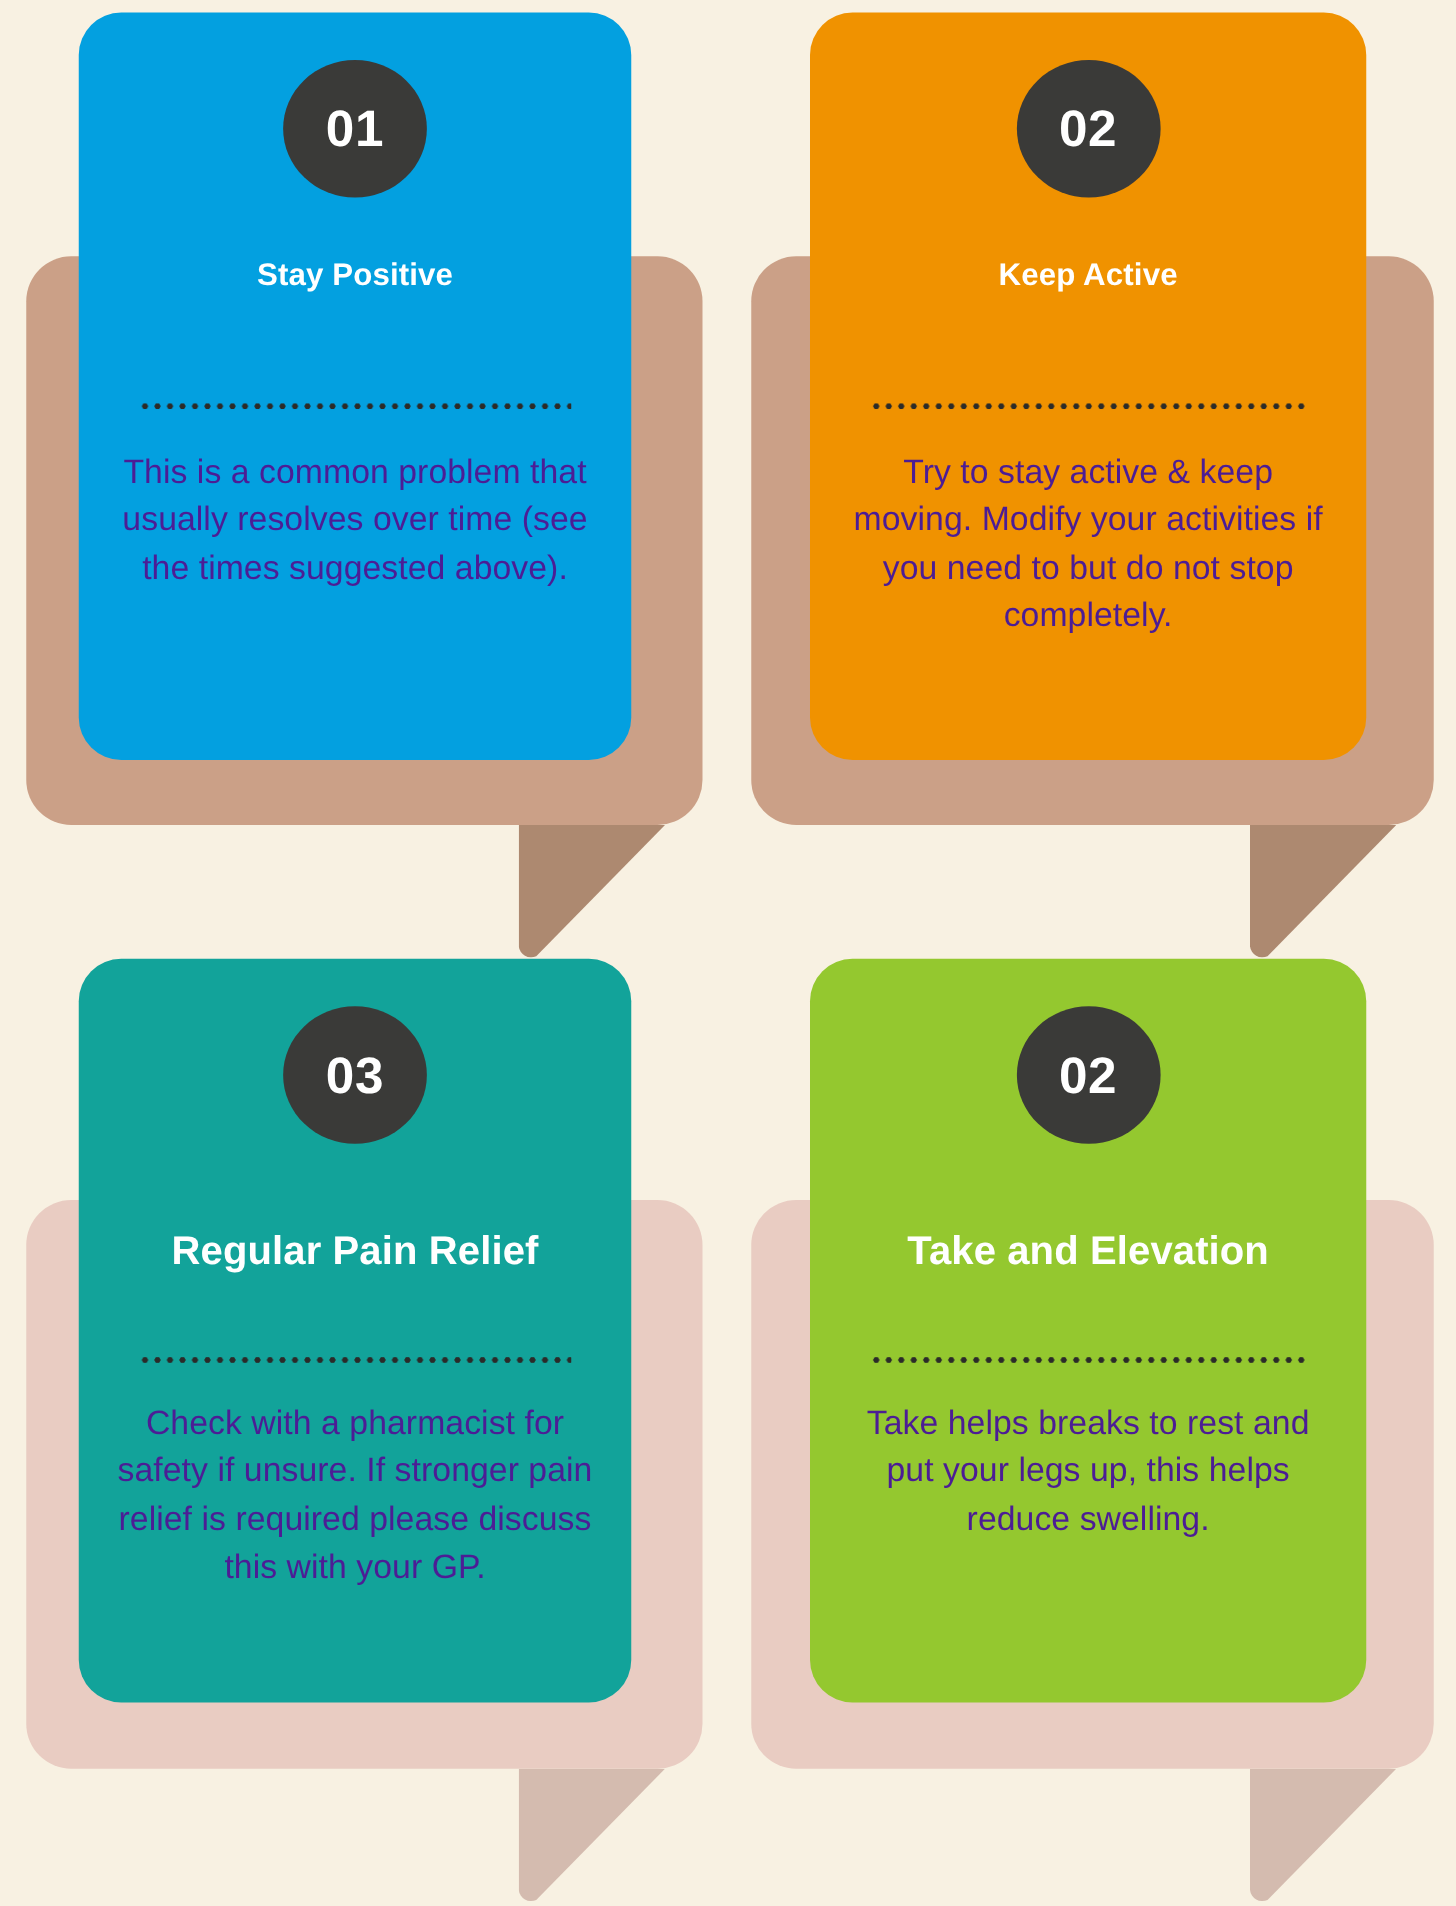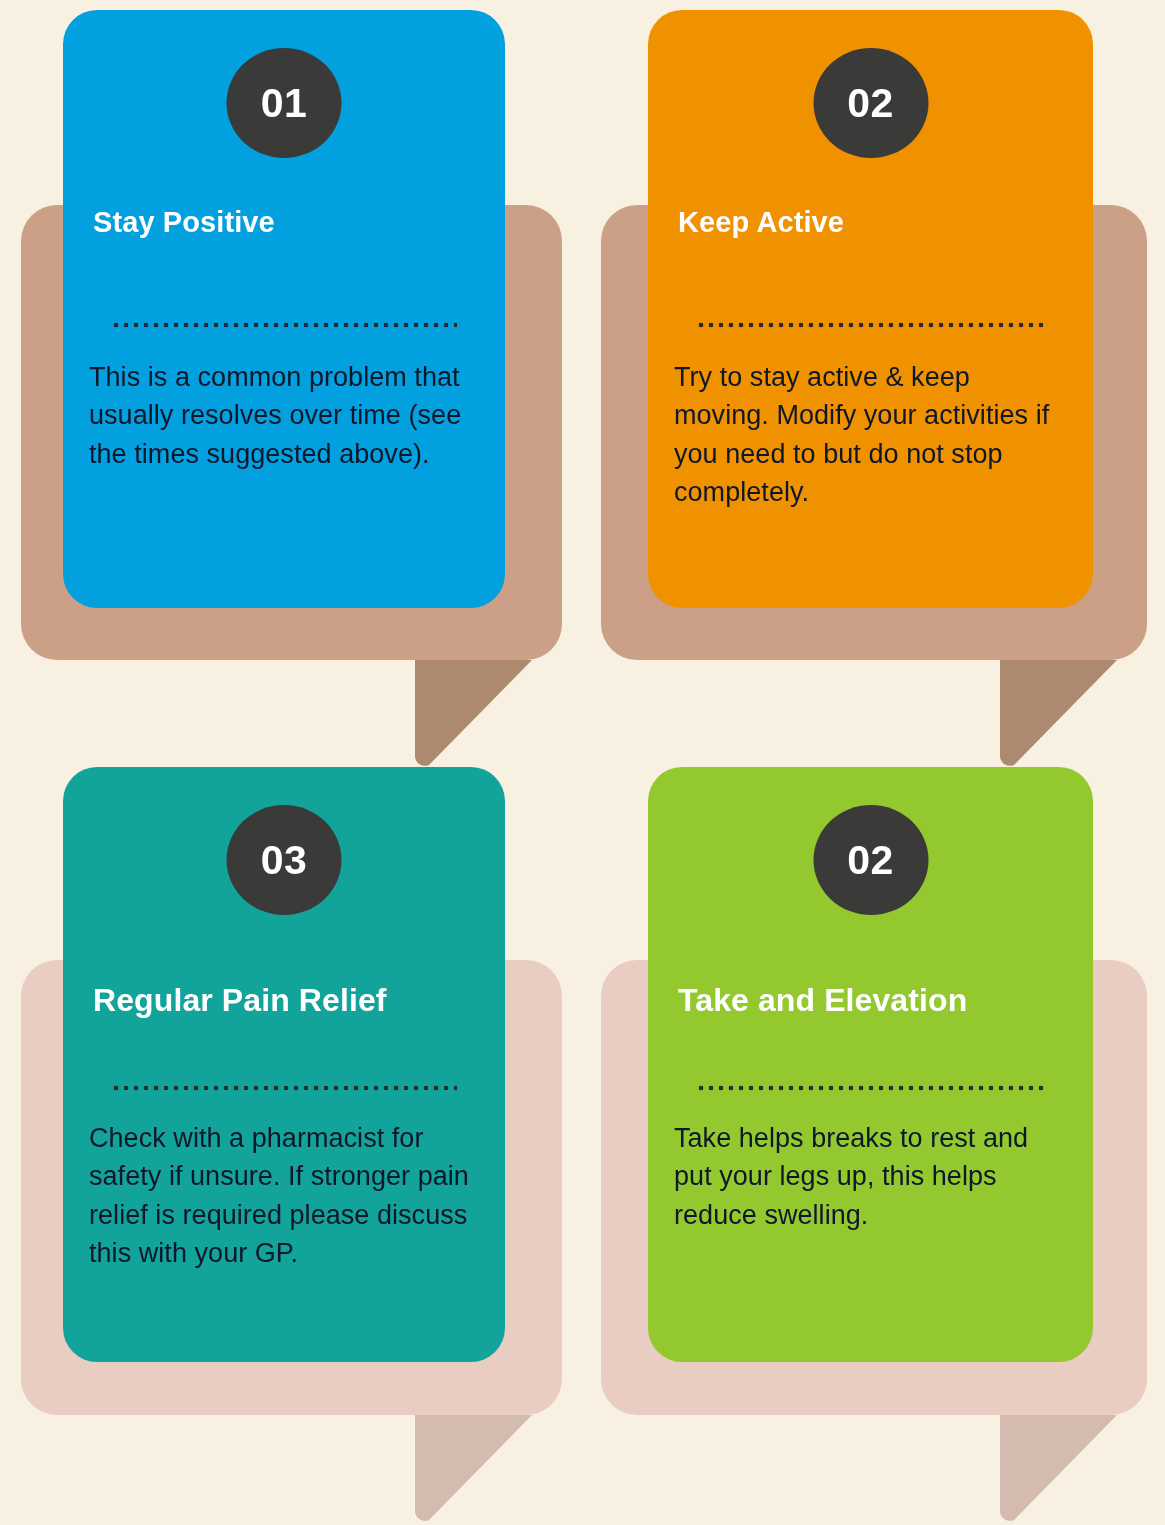--- a/index.html
+++ b/index.html
@@ -65,21 +65,21 @@
   
   .card {
     position: absolute;
     left: 42px;
     top: 10px;
     width: 442px;
     height: 598px;
     border-radius: 34px;
     box-sizing: border-box;
     padding: 0 30px;
-    text-align: left;
+    text-align: center;
   }
   .g2 .card, .g4 .card { left: 47px; width: 445px; padding-left: 16px; }
   .g3 .card, .g4 .card { height: 595px; top: 12px; }
 
   .card.blue   { background: #03A0E0; }
   .card.orange { background: #F09200; }
   .card.teal   { background: #12A39A; }
   .card.green  { background: #94C82F; }
 
   
@@ -104,21 +104,21 @@
     line-height: 1;
   }
 
   
   .card-title {
     position: absolute;
     left: 30px;
     right: 30px;
     top: 196px;
     color: #FFFFFF;
-    font-size: 29px;
+    font-size: 25px;
     font-weight: bold;
     line-height: 1.15;
     letter-spacing: 0.1px;
   }
   .g3 .card-title, .g4 .card-title { top: 215px; font-size: 32px; }
 
   
   .divider {
     position: absolute;
     left: 48px;
@@ -131,21 +131,21 @@
     background-position: left center;
   }
   .g3 .divider, .g4 .divider { top: 318px; }
 
   
   .card-body {
     position: absolute;
     left: 26px;
     right: 26px;
     top: 348px;
-    color: #0f172a;
+    color: #4c1d95;
     font-size: 27px;
     line-height: 1.42;
     letter-spacing: 0.05px;
   }
   .g3 .card-body, .g4 .card-body { top: 352px; }
 </style>
 </head>
 <body>
 
 <div class="infographic">

